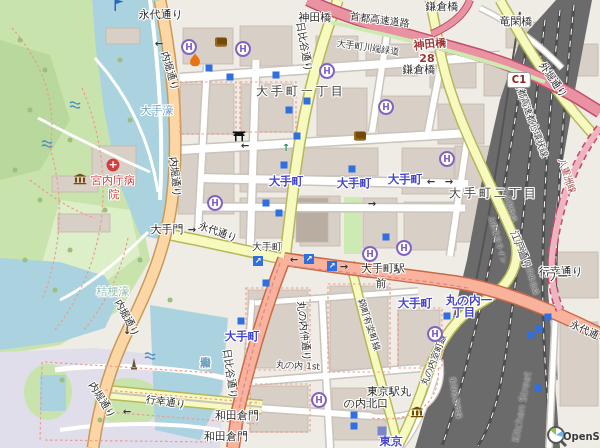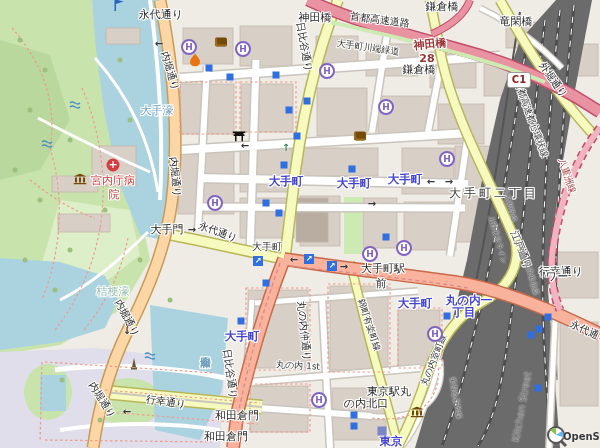--- a/index.html
+++ b/index.html
@@ -271,20 +271,21 @@
       <div class="lbl poi" style="left: 315px; top: 17px; transform: translate(-50%, -50%);">神田橋</div>
       <div class="lbl road" style="left: 380px; top: 20px; transform: translate(-50%, -50%) rotate(7deg);">首都高速道路</div>
       <div class="lbl poi" style="left: 442px; top: 6px; transform: translate(-50%, -50%);">鎌倉橋</div>
       <div class="lbl poi" style="left: 516px; top: 21px; transform: translate(-50%, -50%);">竜閑橋</div>
       <div class="lbl mred" style="left: 430px; top: 44px; transform: translate(-50%, -50%) rotate(-6deg);">神田橋</div>
       <div class="lbl mred" style="left: 427px; top: 58px; transform: translate(-50%, -50%);">28</div>
       <div class="lbl poi" style="left: 419px; top: 69px; transform: translate(-50%, -50%);">鎌倉橋</div>
       <div class="lbl road" style="left: 553px; top: 80px; transform: translate(-50%, -50%) rotate(55deg);">外堀通り</div>
       <div class="lbl roadsm" style="left: 368px; top: 48px; transform: translate(-50%, -50%) rotate(8deg);">大手町川端緑道</div>
       <div class="lbl road" style="left: 304px; top: 47px; transform: translate(-50%, -50%) rotate(80deg);">日比谷通り</div>
+      <div class="lbl place" style="left: 301px; top: 91px; transform: translate(-50%, -50%);">大手町一丁目</div>
       <div class="lbl roadsm" style="left: 531px; top: 119px; transform: translate(-50%, -50%) rotate(70deg);">首都高速都心環状線</div>
       <div class="lbl mredsm" style="left: 567px; top: 176px; transform: translate(-50%, -50%) rotate(72deg);">八重洲線</div>
       <div class="lbl road" style="left: 175px; top: 177px; transform: translate(-50%, -50%) rotate(84deg);">内堀通り</div>
       <div class="lbl hosp" style="left: 113px; top: 180px; transform: translate(-50%, -50%);">宮内庁病</div>
       <div class="lbl hosp" style="left: 114px; top: 194px; transform: translate(-50%, -50%);">院</div>
       <div class="lbl station" style="left: 286px; top: 182px; transform: translate(-50%, -50%);">大手町</div>
       <div class="lbl station" style="left: 354px; top: 184px; transform: translate(-50%, -50%);">大手町</div>
       <div class="lbl station" style="left: 405px; top: 180px; transform: translate(-50%, -50%);">大手町</div>
       <div class="lbl place" style="left: 494px; top: 193px; transform: translate(-50%, -50%);">大手町二丁目</div>
       <div class="lbl road" style="left: 521px; top: 250px; transform: translate(-50%, -50%) rotate(68deg);">江戸通り</div>

